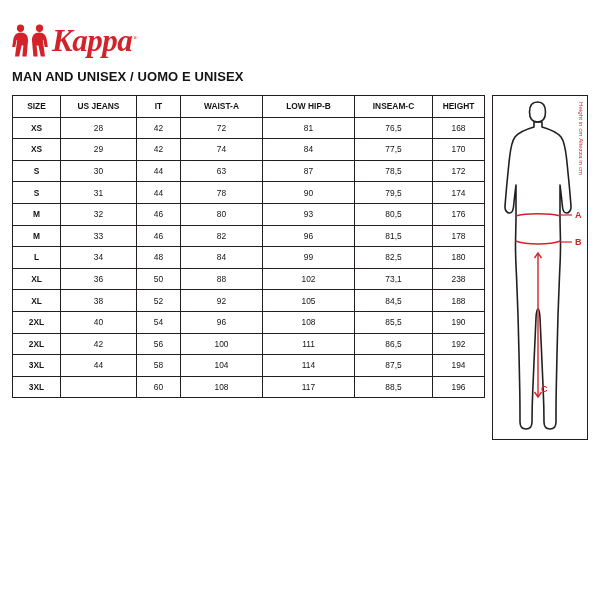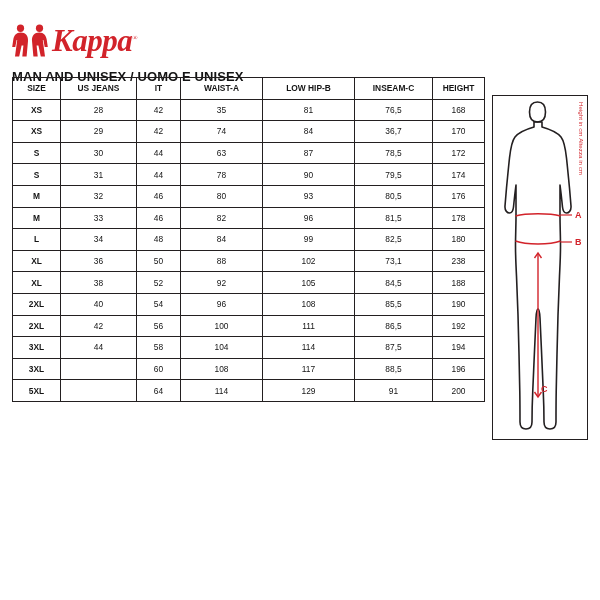--- a/index.html
+++ b/index.html
@@ -61,21 +61,21 @@
     font-size: 13px;
     font-weight: bold;
     color: #141414;
     letter-spacing: 0.1px;
   }
 
   
   .table-wrap {
     position: absolute;
     left: 12px;
-    top: 77px;
+    top: 95px;
     width: 472px;
   }
   table.size-table {
     border-collapse: collapse;
     width: 472px;
     table-layout: fixed;
   }
   table.size-table th,
   table.size-table td {
     border: 1px solid #231f20;
@@ -173,32 +173,32 @@
           <th>LOW HIP-B</th>
           <th>INSEAM-C</th>
           <th>HEIGHT</th>
         </tr>
       </thead>
       <tbody>
         <tr>
             <td class="size-cell">XS</td>
             <td>28</td>
             <td>42</td>
-            <td>35</td>
+            <td>72</td>
             <td>81</td>
             <td>76,5</td>
             <td>168</td>
           </tr>
         <tr>
             <td class="size-cell">XS</td>
             <td>29</td>
             <td>42</td>
             <td>74</td>
             <td>84</td>
-            <td>36,7</td>
+            <td>77,5</td>
             <td>170</td>
           </tr>
         <tr>
             <td class="size-cell">S</td>
             <td>30</td>
             <td>44</td>
             <td>63</td>
             <td>87</td>
             <td>78,5</td>
             <td>172</td>
@@ -285,29 +285,20 @@
             <td>194</td>
           </tr>
         <tr>
             <td class="size-cell">3XL</td>
             <td></td>
             <td>60</td>
             <td>108</td>
             <td>117</td>
             <td>88,5</td>
             <td>196</td>
-          </tr>
-        <tr>
-            <td class="size-cell">5XL</td>
-            <td></td>
-            <td>64</td>
-            <td>114</td>
-            <td>129</td>
-            <td>91</td>
-            <td>200</td>
           </tr>
       </tbody>
     </table>
   </div>
 
   <div class="figure-panel">
     <svg class="figure-svg" width="94" height="343" viewBox="0 0 94 343">
 
       <g fill="none" stroke="#231f20" stroke-width="1.6" stroke-linejoin="round">
 

